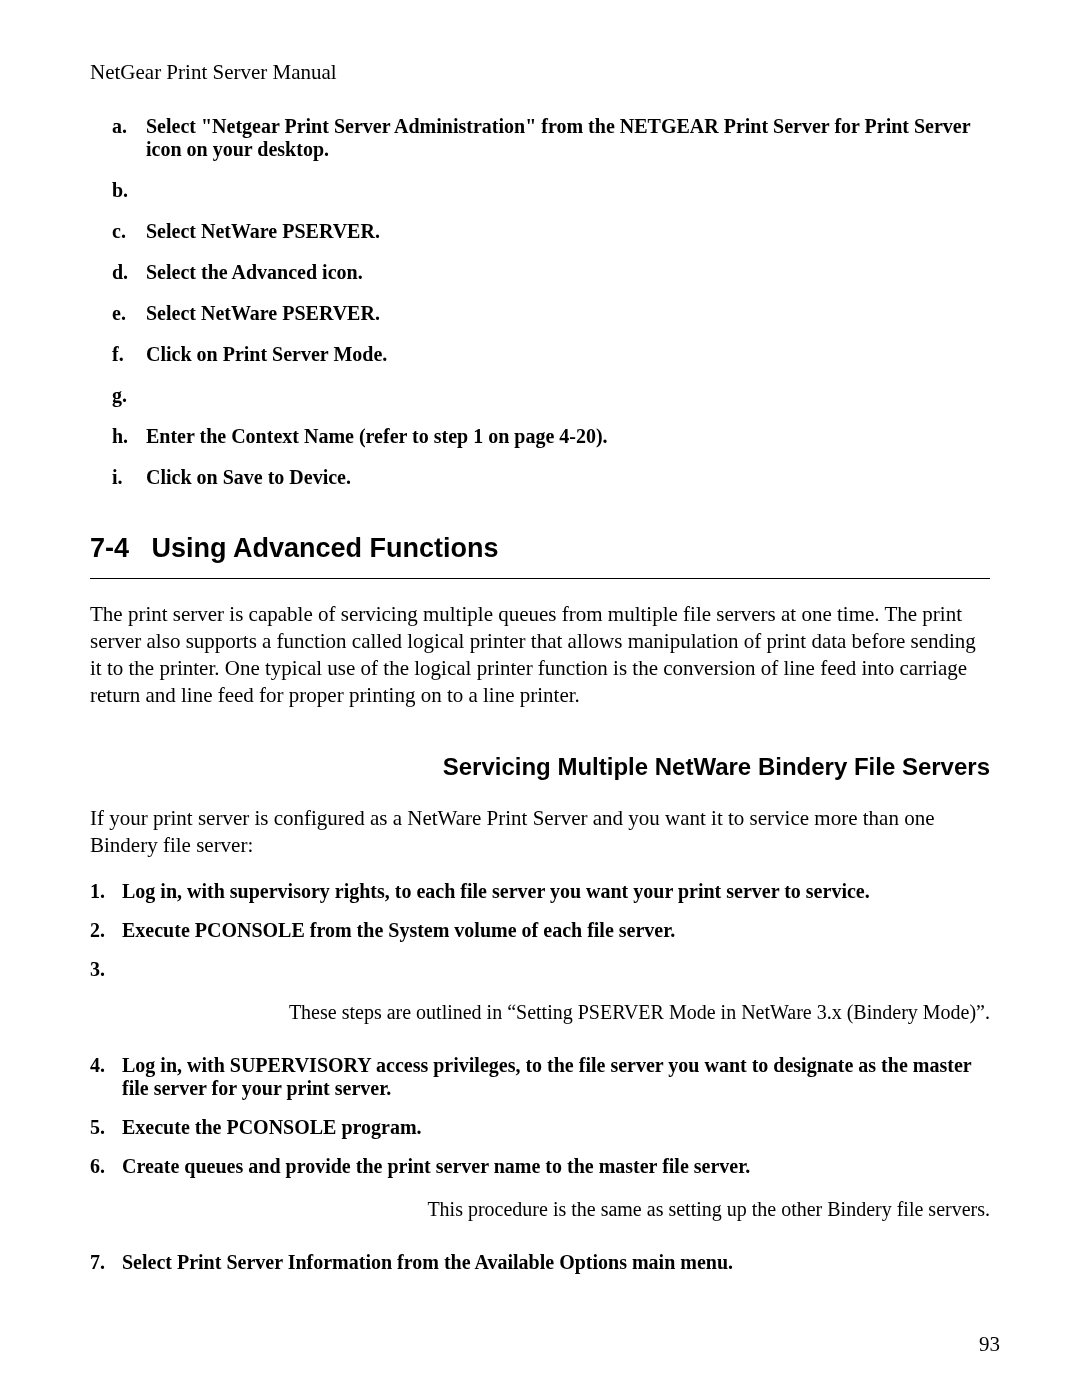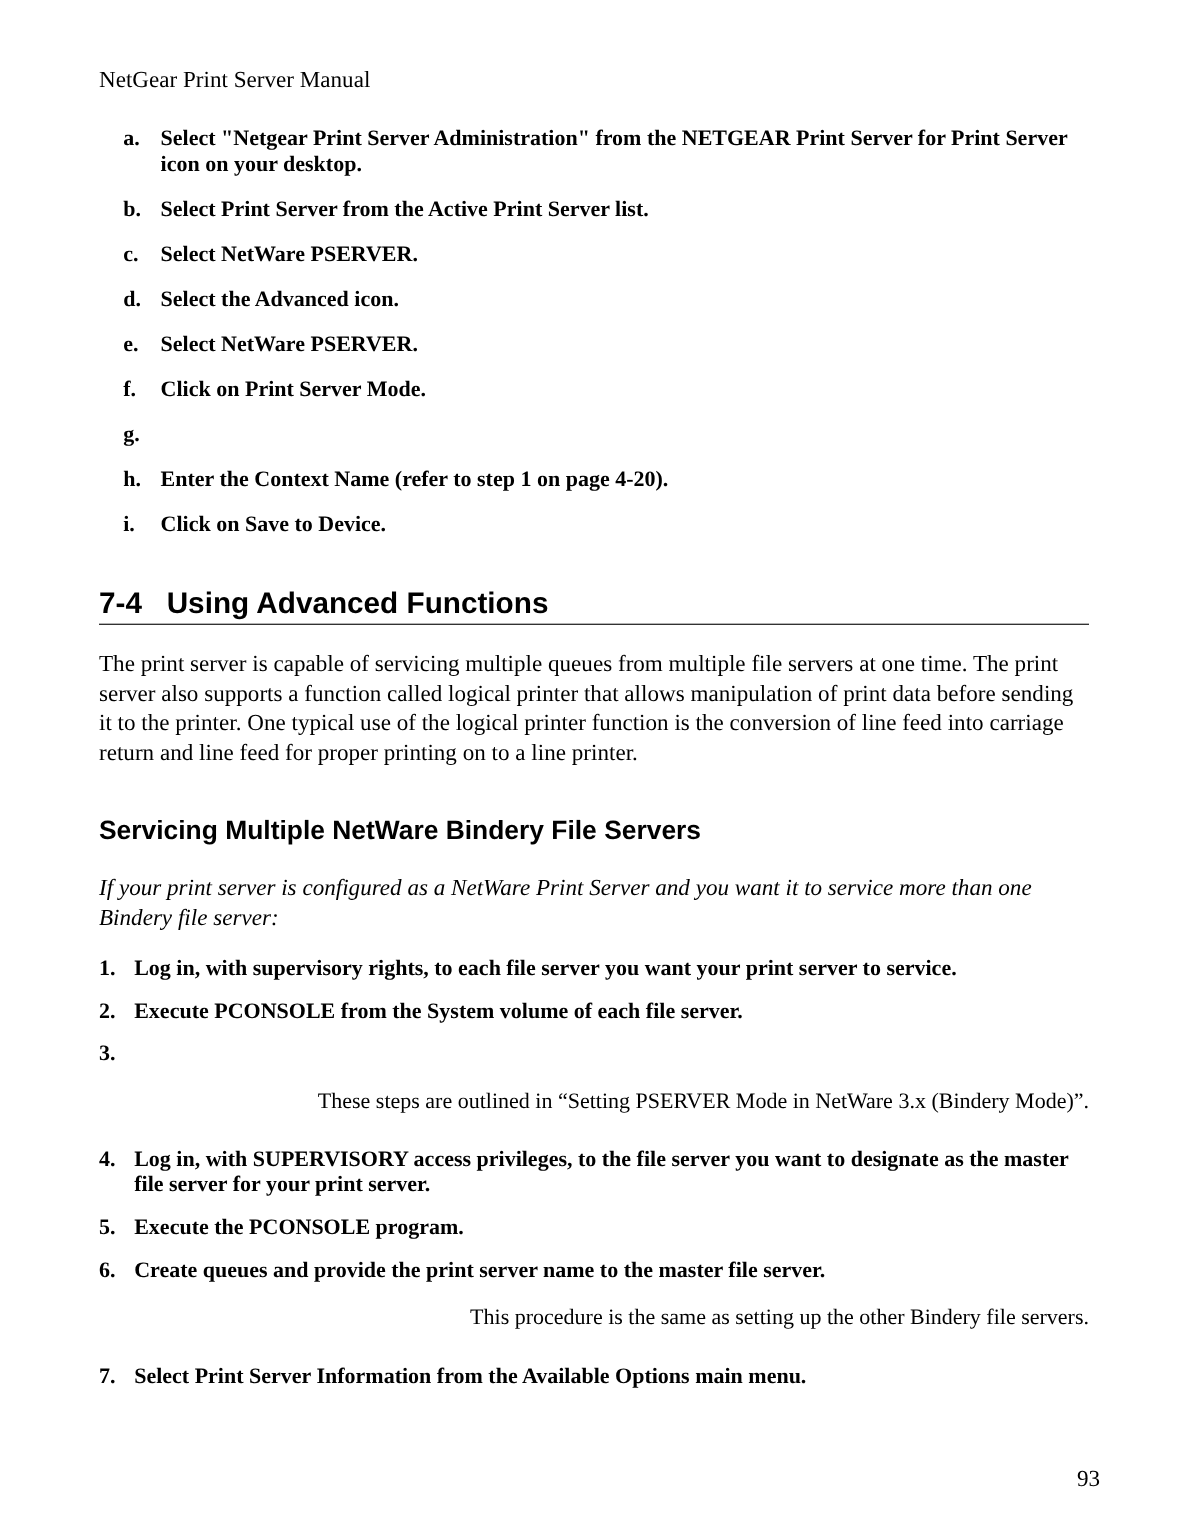--- a/index.html
+++ b/index.html
@@ -33,36 +33,37 @@
   }
   .alpha-marker {
     min-width: 34px;
   }
   .section-heading {
     font-family: Arial, Helvetica, sans-serif;
     font-weight: bold;
     font-size: 27px;
     margin-top: 44px;
     border-bottom: 1.5px solid #000;
-    padding-bottom: 3px;
+    padding-bottom: 14px;
   }
   .section-number {
     display: inline-block;
     min-width: 54px;
   }
   .para {
     font-size: 21px;
     margin-top: 16px;
     line-height: 1.28;
   }
   .subheading {
     font-family: Arial, Helvetica, sans-serif;
     font-weight: bold;
     font-size: 24px;
     margin-top: 44px;
+    text-align: right;
   }
   .num-list {
     list-style: none;
     padding-left: 0;
     margin: 16px 0 0 0;
   }
   .num-list > li {
     font-size: 20px;
     margin-bottom: 16px;
     display: flex;
@@ -95,21 +96,20 @@
 
   <div class="header">NetGear Print Server Manual</div>
 
   <ol class="alpha-list">
     <li>
         <span class="alpha-marker">a.</span>
         <span>Select "Netgear Print Server Administration" from the NETGEAR Print Server for Print Server icon on your desktop.</span>
       </li>
     <li>
         <span class="alpha-marker">b.</span>
-        <span>Select Print Server from the Active Print Server list.</span>
       </li>
     <li>
         <span class="alpha-marker">c.</span>
         <span>Select NetWare PSERVER.</span>
       </li>
     <li>
         <span class="alpha-marker">d.</span>
         <span>Select the Advanced icon.</span>
       </li>
     <li>
@@ -135,21 +135,21 @@
 
   <h2 class="section-heading">
     <span class="section-number">7-4</span>
     <span>Using Advanced Functions</span>
   </h2>
 
   <p class="para">The print server is capable of servicing multiple queues from multiple file servers at one time. The print server also supports a function called logical printer that allows manipulation of print data before sending it to the printer. One typical use of the logical printer function is the conversion of line feed into carriage return and line feed for proper printing on to a line printer.</p>
 
   <h3 class="subheading">Servicing Multiple NetWare Bindery File Servers</h3>
 
-  <p class="para" style="margin-top:4px;font-style:italic;">If your print server is configured as a NetWare Print Server and you want it to service more than one Bindery file server:</p>
+  <p class="para" style="margin-top:4px;">If your print server is configured as a NetWare Print Server and you want it to service more than one Bindery file server:</p>
 
   <ol class="num-list">
     <li>
         <span class="num-marker">1.</span>
         <span class="num-text">Log in, with supervisory rights, to each file server you want your print server to service.</span>
       </li>
     <li>
         <span class="num-marker">2.</span>
         <span class="num-text">Execute PCONSOLE from the System volume of each file server.</span>
       </li>

